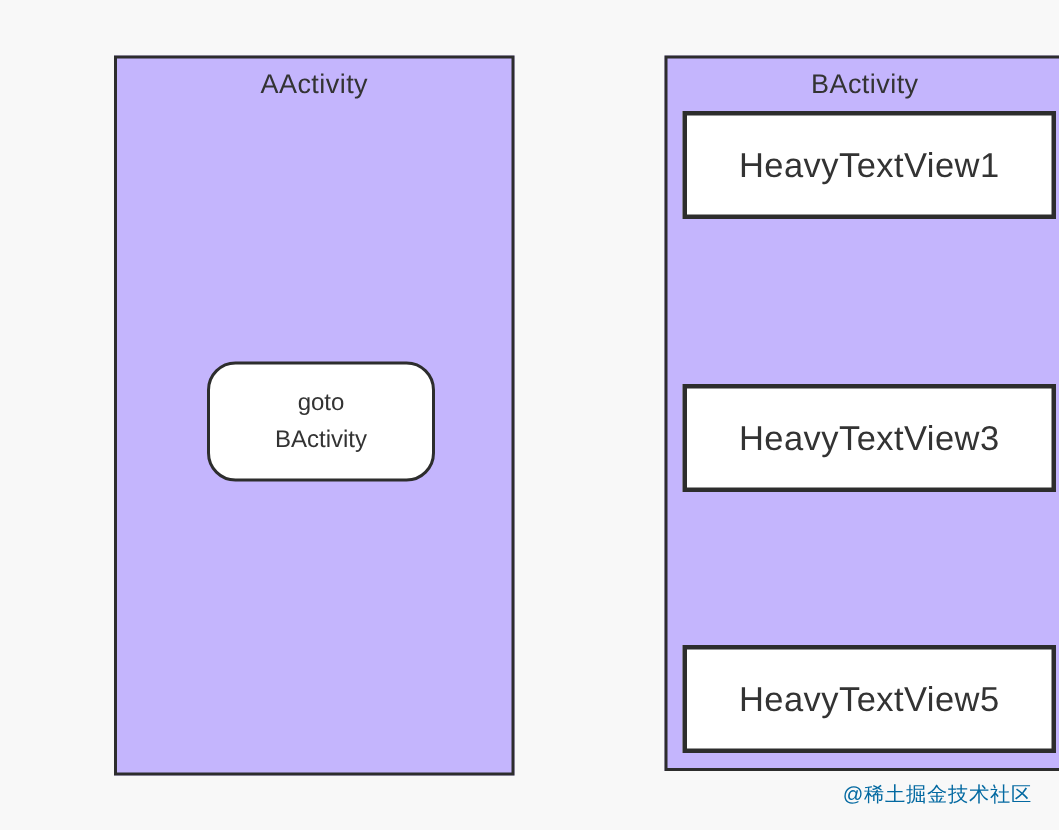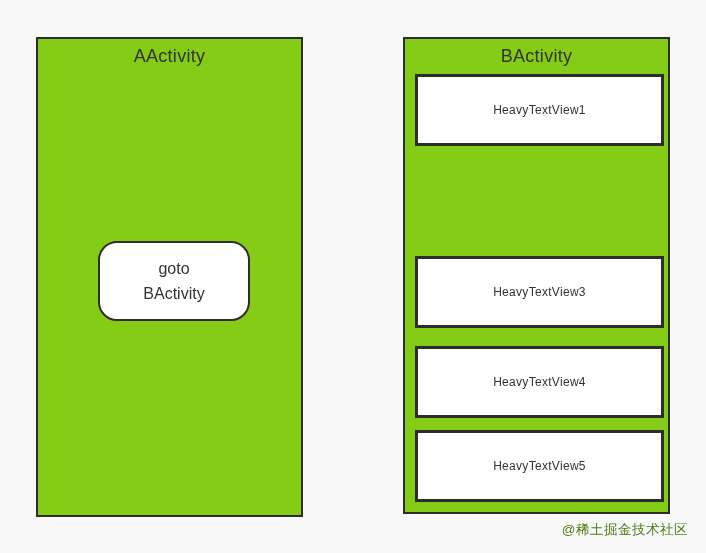--- a/index.html
+++ b/index.html
@@ -14,23 +14,24 @@
     color: #333333;
     overflow: hidden;
     position: relative;
   }
   .canvas {
     position: absolute;
     inset: 0;
   }
   .panel {
     position: absolute;
-    background: #84cc16;
+    background: #c4b5fd;
     border: 2.5px solid #2d2d2d;
     box-sizing: border-box;
+    margin-left: 40px;
   }
   .panel-a {
     left: 36px;
     top: 37px;
     width: 267px;
     height: 480px;
   }
   .panel-b {
     left: 403px;
     top: 37px;
@@ -71,52 +72,51 @@
     position: absolute;
     left: 10px;
     width: 249px;
     height: 72px;
     border: 3px solid #2d2d2d;
     box-sizing: border-box;
     background: #ffffff;
     display: flex;
     align-items: center;
     justify-content: center;
-    font-size: 12px;
+    font-size: 23px;
     color: #333333;
     letter-spacing: 0.3px;
   }
   .hb-1 { top: 35px; }
   .hb-2 { top: 126px; }
   .hb-3 { top: 217px; }
   .hb-4 { top: 307px; }
   .hb-5 { top: 391px; }
   .watermark {
     position: absolute;
     right: 18px;
     bottom: 14px;
     font-size: 13.5px;
-    color: #4d7c0f;
+    color: #0369a1;
     letter-spacing: 0.5px;
   }
 </style>
 </head>
 <body>
 
 <div class="canvas">
 
   <div class="panel panel-a">
     <div class="panel-title">AActivity</div>
     <div class="goto-button">goto
 BActivity</div>
   </div>
 
   <div class="panel panel-b">
     <div class="panel-title">BActivity</div>
     <div class="heavy-box hb-1">HeavyTextView1</div>
     <div class="heavy-box hb-3">HeavyTextView3</div>
-    <div class="heavy-box hb-4">HeavyTextView4</div>
     <div class="heavy-box hb-5">HeavyTextView5</div>
   </div>
 
   <div class="watermark">@稀土掘金技术社区</div>
 
 </div>
 
 </body></html>

